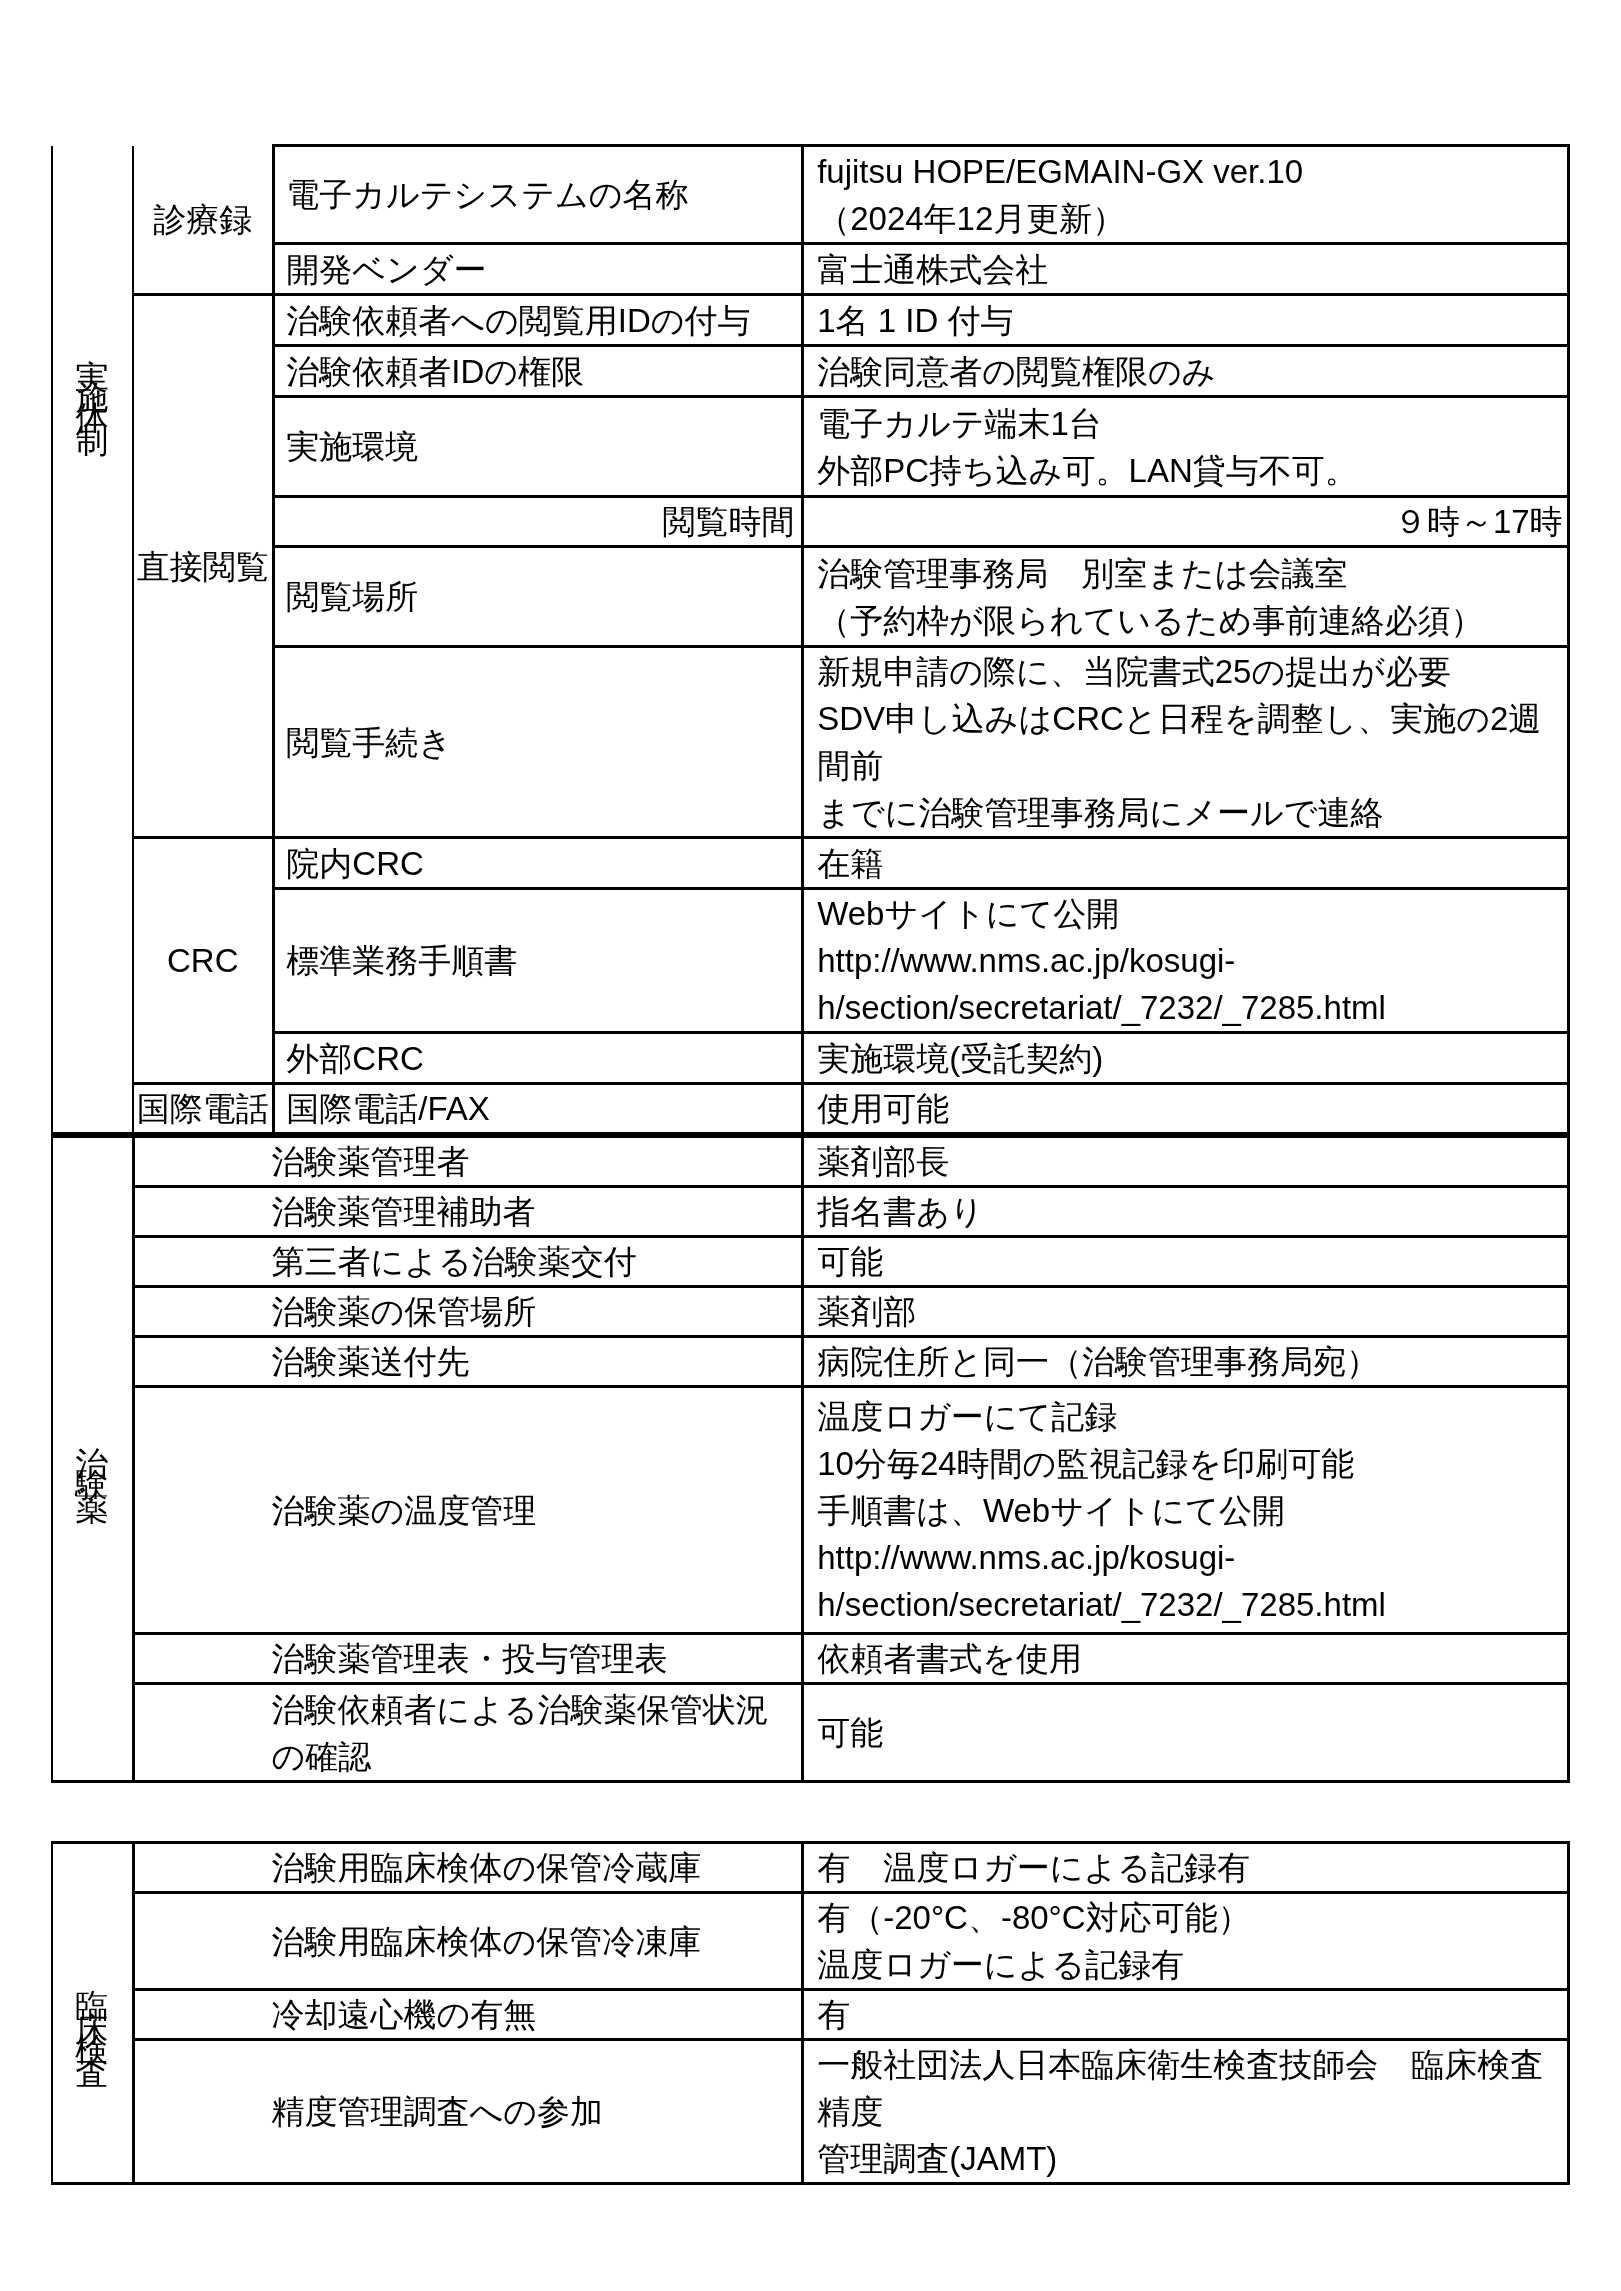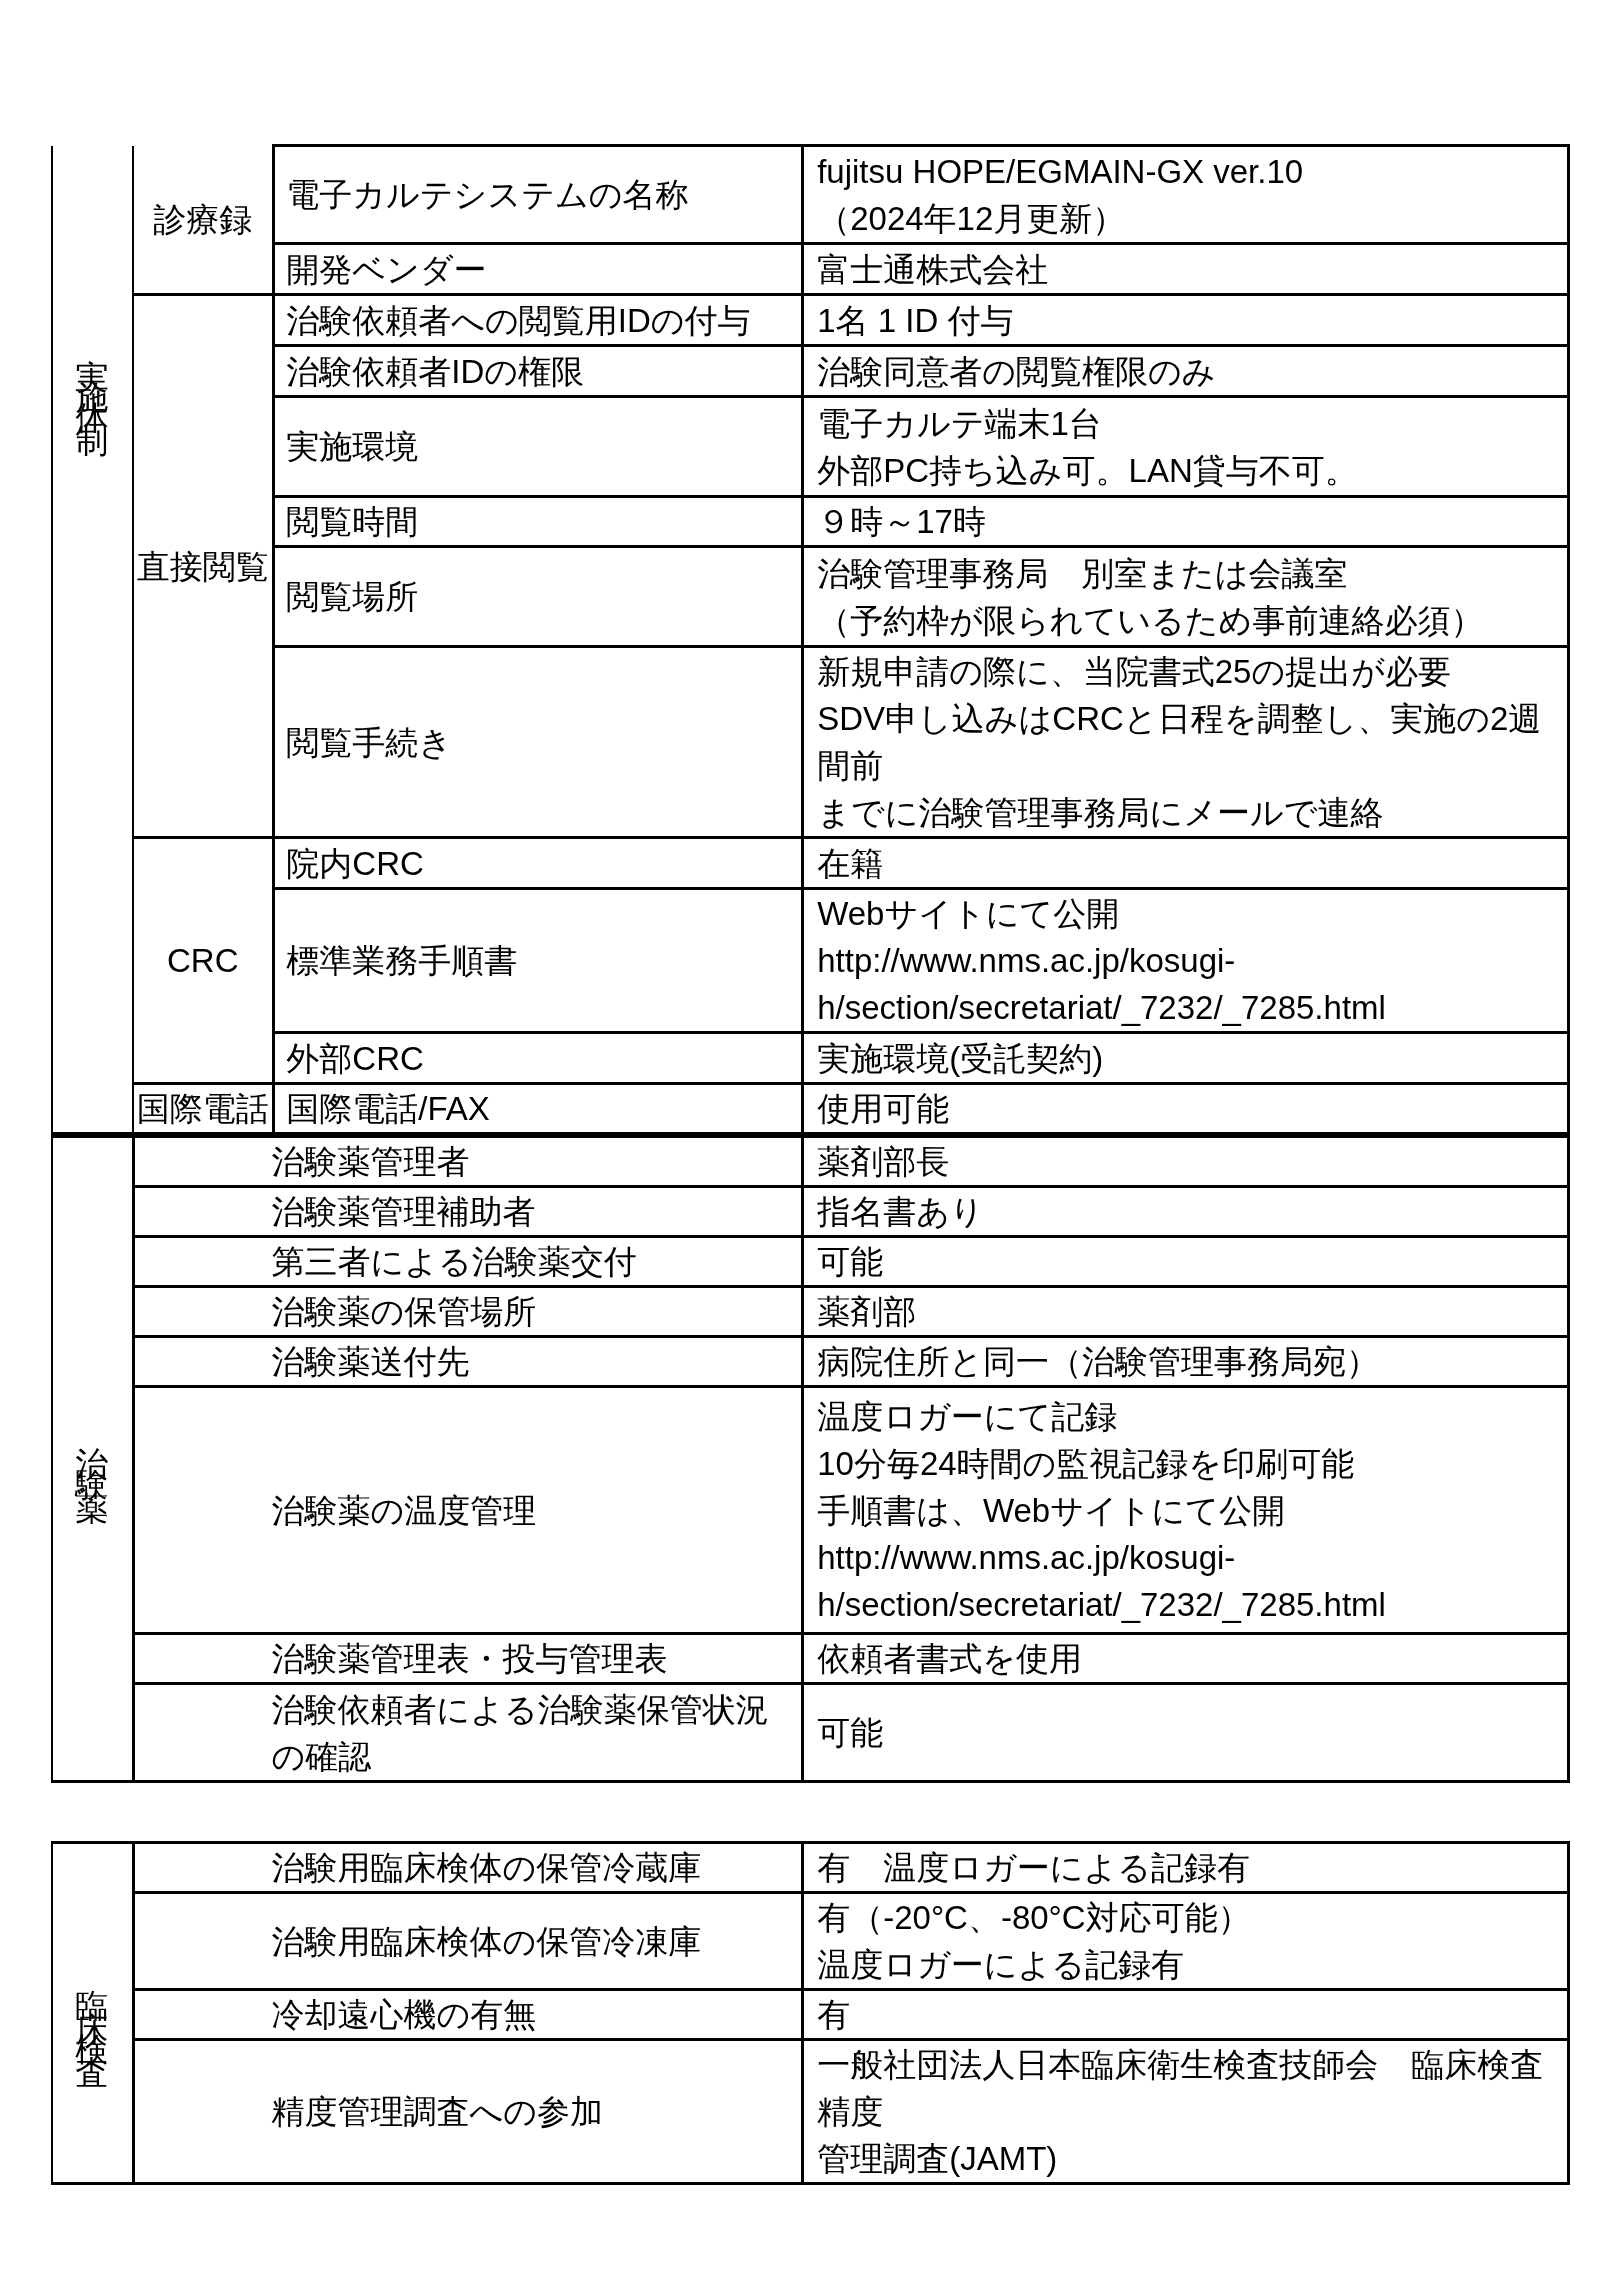--- a/index.html
+++ b/index.html
@@ -85,21 +85,21 @@
         </tr>
         <tr style="height: 51px; padding-left: 16px;">
           <td class="lab">治験依頼者IDの権限</td>
           <td class="val">治験同意者の閲覧権限のみ</td>
         </tr>
         <tr style="height: 100px;">
           <td class="lab">実施環境</td>
           <td class="val">電子カルテ端末1台
 外部PC持ち込み可。LAN貸与不可。</td>
         </tr>
-        <tr style="height: 34px;">
+        <tr style="height: 34px; text-align: right;">
           <td class="lab">閲覧時間</td>
           <td class="val">９時～17時</td>
         </tr>
         <tr style="height: 100px;">
           <td class="lab">閲覧場所</td>
           <td class="val">治験管理事務局　別室または会議室
 （予約枠が限られているため事前連絡必須）</td>
         </tr>
         <tr style="height: 149px;">
           <td class="lab">閲覧手続き</td>

